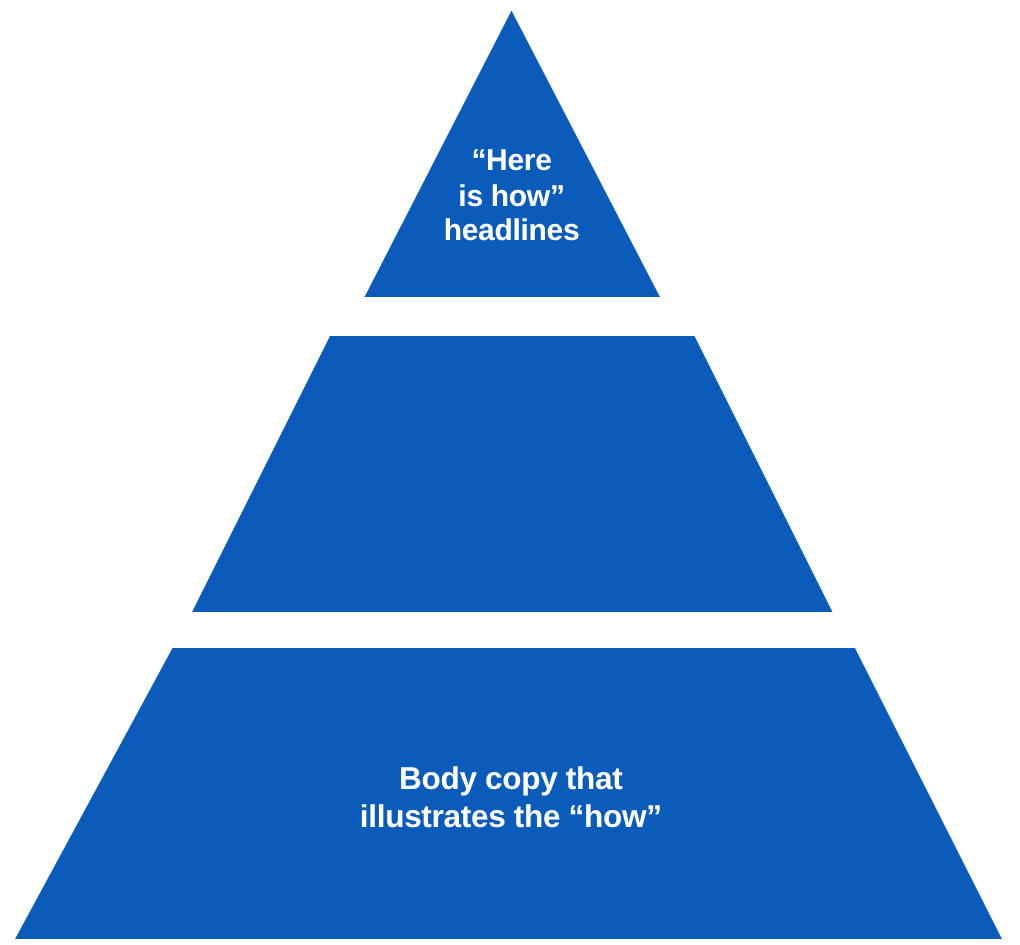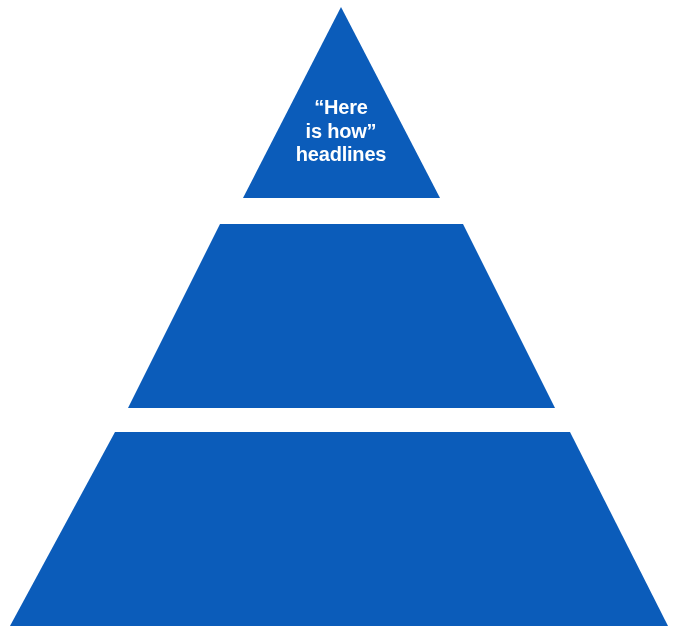--- a/index.html
+++ b/index.html
@@ -69,14 +69,16 @@
     <polygon fill="#0B5CBA" points="341,7 440,198 243,198"></polygon>
     <polygon fill="#0B5CBA" points="220,224 463,224 555,408 128,408"></polygon>
     <polygon fill="#0B5CBA" points="115,432 570,432 668,626 10,626"></polygon>
   </svg>
 
   <div class="layer-label" id="label-tier-1">“Here
 is how”
 headlines</div>
 
 
+  <div class="layer-label" id="label-tier-3">Body copy that
+illustrates the “how”</div>
 
 </div>
 
 </body></html>

